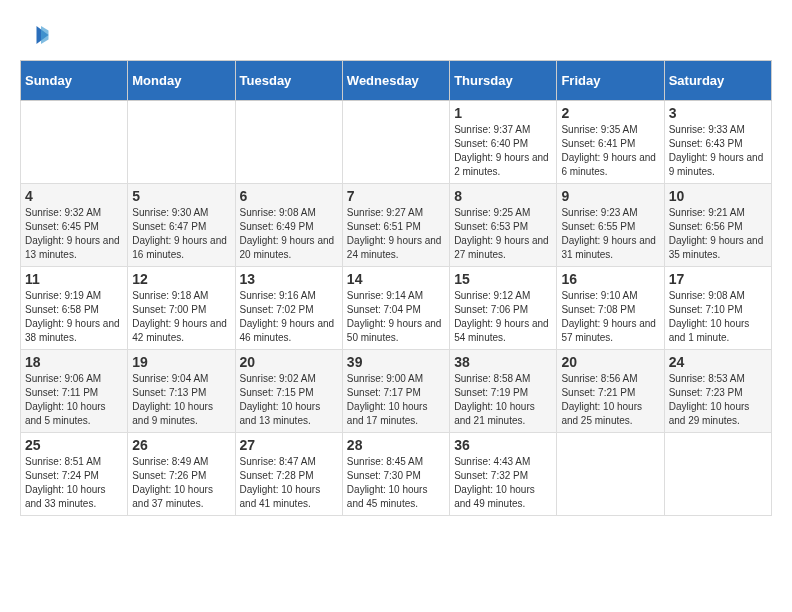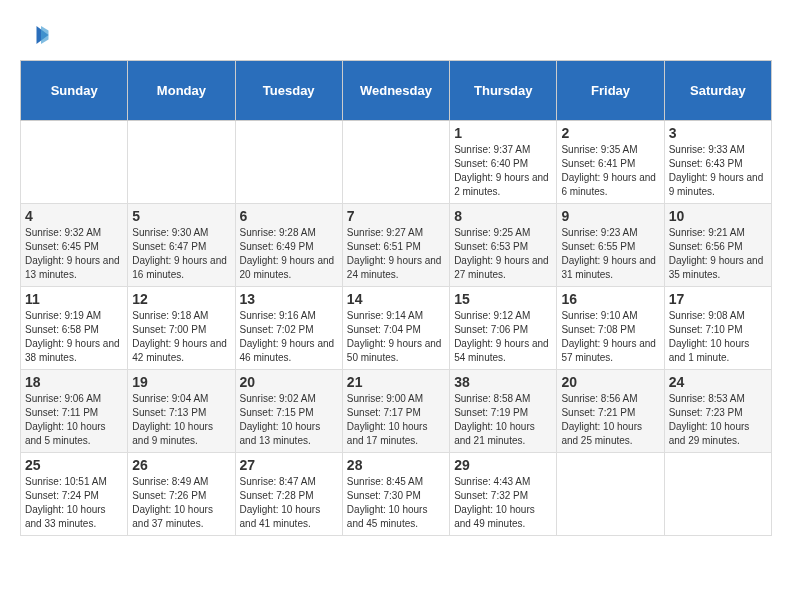--- a/index.html
+++ b/index.html
@@ -47,22 +47,22 @@
       color: #555;
     }
     .calendar {
       width: 100%;
       border-collapse: collapse;
       font-size: 11px;
     }
     .calendar th {
       background-color: #2a6ebb;
       color: #fff;
-      padding: 22px 4px;
-      text-align: center;
+      padding: 12px 4px;
+      text-align: left;
       font-size: 13px;
       font-weight: 600;
       border: 1px solid #ccc;
     }
     .calendar td {
       vertical-align: top;
       border: 1px solid #ddd;
       padding: 4px;
       min-height: 90px;
       width: 107px;
@@ -164,21 +164,21 @@
         </td>
         <td>
           <span class="day-number">5</span>
           <div class="day-info">Sunrise: 9:30 AM
 Sunset: 6:47 PM
 Daylight: 9 hours
 and 16 minutes.</div>
         </td>
         <td>
           <span class="day-number">6</span>
-          <div class="day-info">Sunrise: 9:28 AM
+          <div class="day-info">Sunrise: 9:08 AM
 Sunset: 6:49 PM
 Daylight: 9 hours
 and 20 minutes.</div>
         </td>
         <td>
           <span class="day-number">7</span>
           <div class="day-info">Sunrise: 9:27 AM
 Sunset: 6:51 PM
 Daylight: 9 hours
 and 24 minutes.</div>
@@ -272,21 +272,21 @@
 and 9 minutes.</div>
         </td>
         <td>
           <span class="day-number">20</span>
           <div class="day-info">Sunrise: 9:02 AM
 Sunset: 7:15 PM
 Daylight: 10 hours
 and 13 minutes.</div>
         </td>
         <td>
-          <span class="day-number">21</span>
+          <span class="day-number">39</span>
           <div class="day-info">Sunrise: 9:00 AM
 Sunset: 7:17 PM
 Daylight: 10 hours
 and 17 minutes.</div>
         </td>
         <td>
           <span class="day-number">38</span>
           <div class="day-info">Sunrise: 8:58 AM
 Sunset: 7:19 PM
 Daylight: 10 hours
@@ -303,21 +303,21 @@
           <span class="day-number">24</span>
           <div class="day-info">Sunrise: 8:53 AM
 Sunset: 7:23 PM
 Daylight: 10 hours
 and 29 minutes.</div>
         </td>
       </tr>
       <tr>
         <td>
           <span class="day-number">25</span>
-          <div class="day-info">Sunrise: 10:51 AM
+          <div class="day-info">Sunrise: 8:51 AM
 Sunset: 7:24 PM
 Daylight: 10 hours
 and 33 minutes.</div>
         </td>
         <td>
           <span class="day-number">26</span>
           <div class="day-info">Sunrise: 8:49 AM
 Sunset: 7:26 PM
 Daylight: 10 hours
 and 37 minutes.</div>
@@ -330,21 +330,21 @@
 and 41 minutes.</div>
         </td>
         <td>
           <span class="day-number">28</span>
           <div class="day-info">Sunrise: 8:45 AM
 Sunset: 7:30 PM
 Daylight: 10 hours
 and 45 minutes.</div>
         </td>
         <td>
-          <span class="day-number">29</span>
+          <span class="day-number">36</span>
           <div class="day-info">Sunrise: 4:43 AM
 Sunset: 7:32 PM
 Daylight: 10 hours
 and 49 minutes.</div>
         </td>
         <td class="empty-cell"></td>
         <td class="empty-cell"></td>
       </tr>
     </tbody>
 </table>

